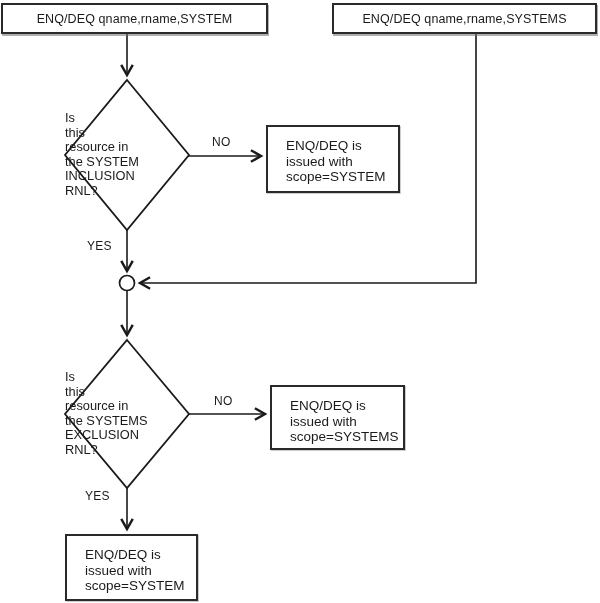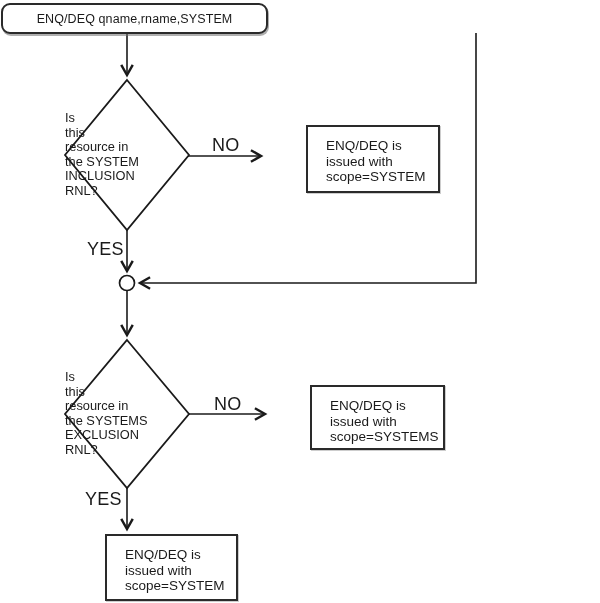--- a/index.html
+++ b/index.html
@@ -29,42 +29,40 @@
     border: 2px solid #2a2a2a;
     background: #ffffff;
   }
   .terminal {
     display: flex;
     align-items: center;
     justify-content: center;
     font-size: 12.5px;
     letter-spacing: 0.1px;
     box-shadow: 1px 2px 0 rgba(110,110,110,0.55);
-    border-radius: 9px;
   }
   .result {
     padding: 11px 6px 6px 18px;
     font-size: 13.5px;
     line-height: 15.5px;
     box-shadow: 1px 1px 0 rgba(130,130,130,0.4);
-    margin-left: 40px;
   }
   .pre {
     white-space: pre-line;
   }
   .diamond-text {
     position: absolute;
     width: 124px;
     font-size: 12.8px;
     line-height: 14.5px;
     white-space: pre-line;
   }
   .branch-label {
     position: absolute;
-    font-size: 18px;
+    font-size: 12px;
     letter-spacing: 0.3px;
   }
 </style>
 </head>
 <body>
 
 <div id="canvas">
 
   <svg id="connector-layer" viewBox="0 0 600 603" xmlns="http://www.w3.org/2000/svg">
     <defs>
@@ -91,20 +89,23 @@
 
     <polygon points="127,340 189,414 127,488 65,414" fill="#ffffff" stroke="#1a1a1a" stroke-width="1.8"></polygon>
 
     <circle cx="127" cy="283" r="7.5" fill="#ffffff" stroke="#1a1a1a" stroke-width="1.7"></circle>
   </svg>
 
   <div class="node terminal" style="left:1px; top:3px; width:267px; height:31px;">
     <span>ENQ/DEQ qname,rname,SYSTEM</span>
   </div>
 
+  <div class="node terminal" style="left:332px; top:3px; width:265px; height:31px;">
+    <span>ENQ/DEQ qname,rname,SYSTEMS</span>
+  </div>
 
   <div class="diamond-text" style="left:65px; top:111px;">Is
 this
 resource in
 the SYSTEM
 INCLUSION
 RNL?</div>
 
   <div class="branch-label" style="left:212px; top:135px;">NO</div>
   <div class="branch-label" style="left:87px; top:239px;">YES</div>

